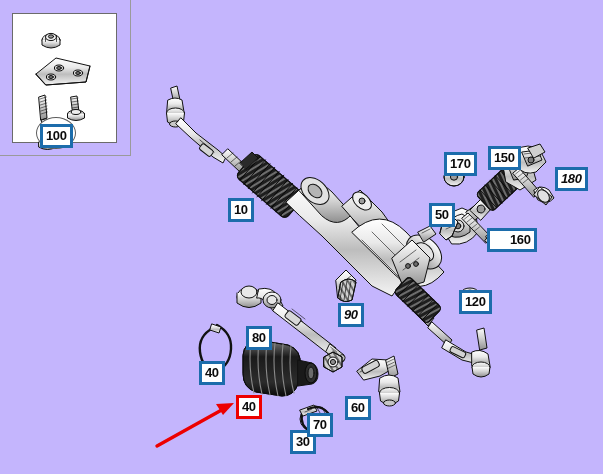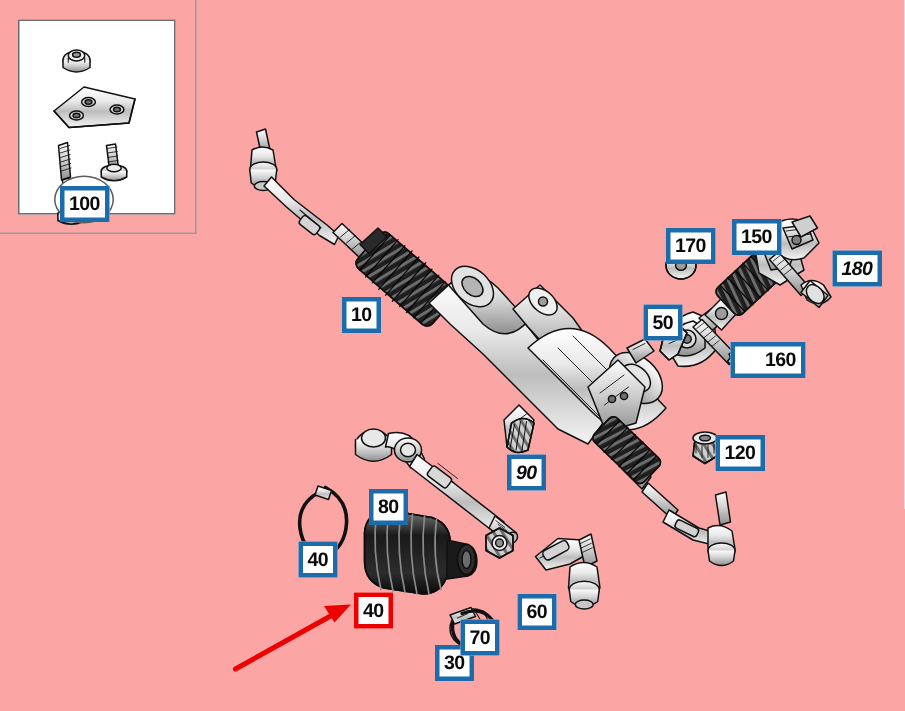--- a/index.html
+++ b/index.html
@@ -5,21 +5,21 @@
 <style>
   html, body {
     margin: 0;
     padding: 0;
     background: #ffffff;
   }
   #page {
     position: relative;
     width: 603px;
     height: 474px;
-    background: #fca5a5;
+    background: #c4b5fd;
     overflow: hidden;
     font-family: "Liberation Sans", sans-serif;
   }
 
   
   .inset-outer-frame {
     position: absolute;
     left: 0px;
     top: 0px;
     width: 131px;
@@ -383,21 +383,21 @@
   <div class="label" style="left:429px; top:203px;">50</div>
 
   <div class="label" style="left:345px; top:396px;">60</div>
 
   <div class="label" style="left:307px; top:365px;margin-top:48px;">70</div>
 
   <div class="label" style="left:246px; top:326px;text-align:center;">80</div>
 
   <div class="label" style="left:338px; top:303px;font-style:italic;">90</div>
 
-  <div class="label" style="left:477px; top:290px;">120</div>
+  <div class="label" style="left:459px; top:290px;">120</div>
 
   <div class="label" style="left:488px; top:146px;">150</div>
 
   <div class="label" style="left:487px; top:228px;padding-left:20px;">160</div>
 
   <div class="label" style="left:444px; top:152px;">170</div>
 
   <div class="label" style="left:555px; top:167px;font-style:italic;">180</div>
 
 </div>

